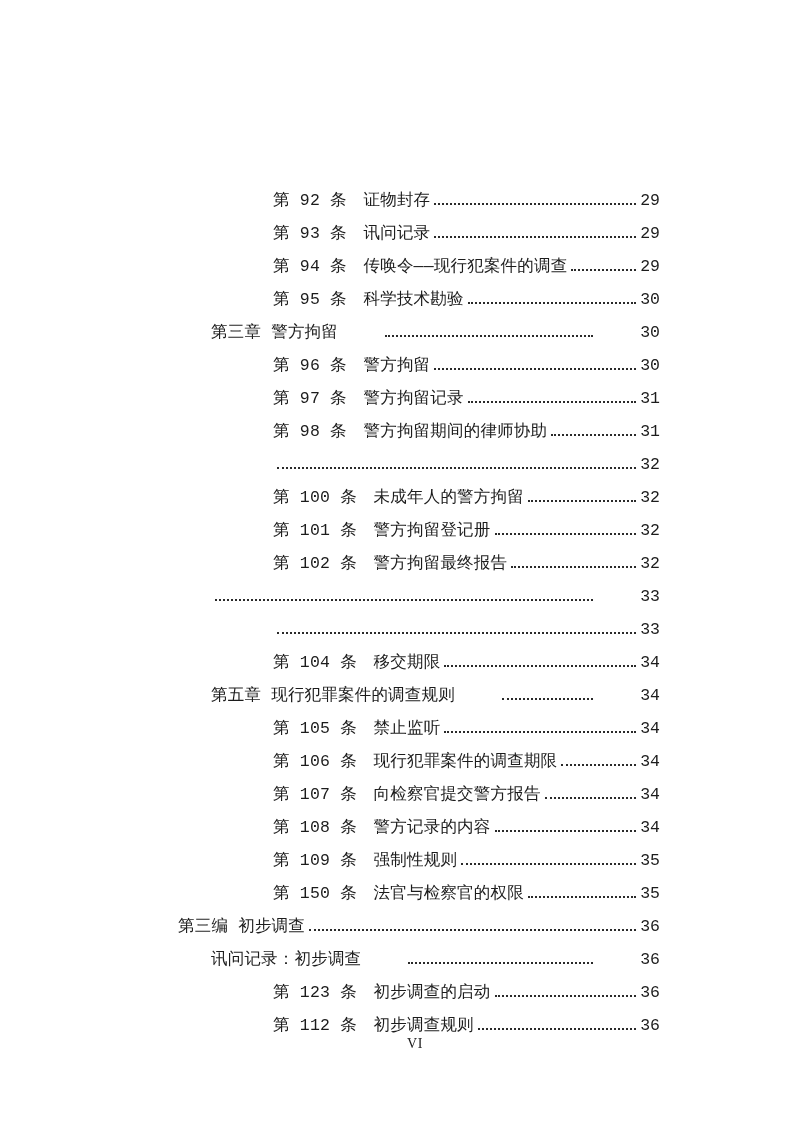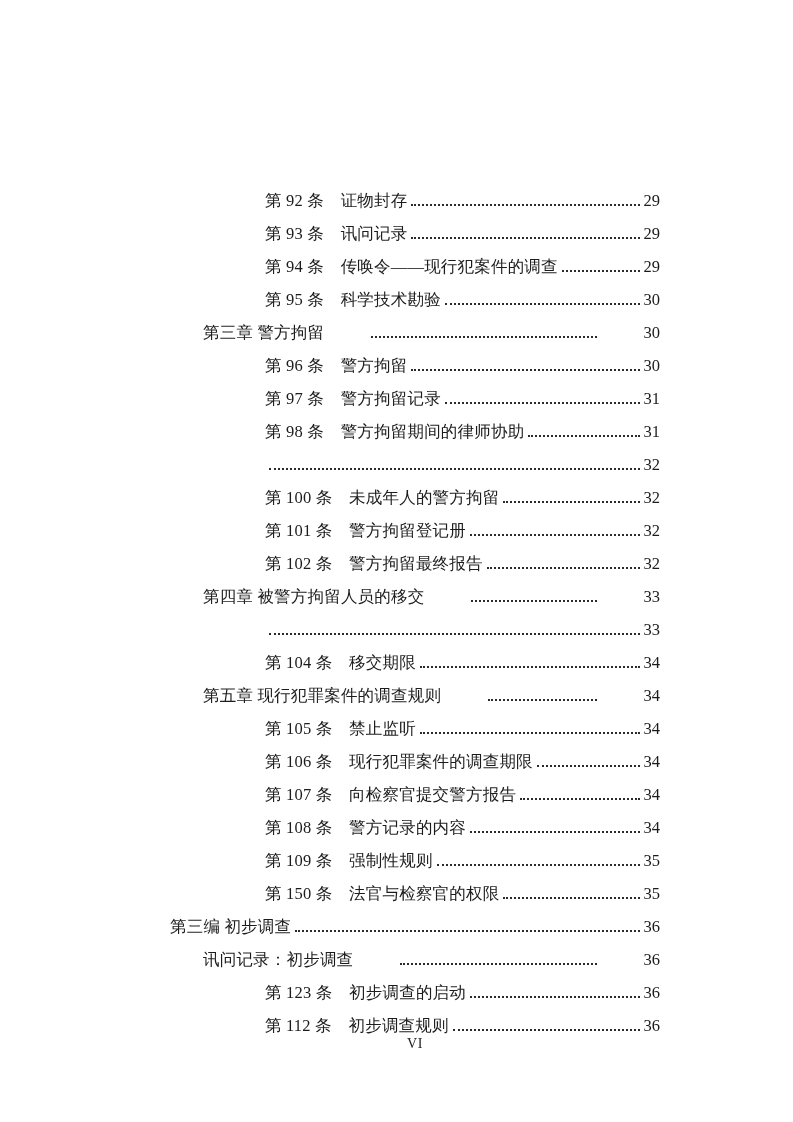--- a/index.html
+++ b/index.html
@@ -11,23 +11,24 @@
     position: relative;
     width: 793px;
     height: 1122px;
     background: #ffffff;
     overflow: hidden;
     font-family: "Liberation Serif", "DejaVu Serif", serif;
     color: #1c1c1c;
   }
   .toc {
     position: absolute;
-    left: 170px;
+    left: 178px;
     right: 133px;
     top: 140px;
+    font-family: Liberation Mono, monospace;
   }
   .row {
     display: flex;
     align-items: baseline;
     height: 33px;
     line-height: 33px;
     font-size: 16.5px;
     white-space: pre;
   }
   .row.part    { padding-left: 0; }
@@ -130,21 +131,20 @@
     <span class="pagenum">32</span>
   </div>
 
   <div class="row article">
     <span class="label">第 102 条　警方拘留最终报告</span>
     <span class="leader"></span>
     <span class="pagenum">32</span>
   </div>
 
   <div class="row chapter">
-    <span class="label">第四章 被警方拘留人员的移交</span>
     <span class="leader"></span>
     <span class="pagenum">33</span>
   </div>
 
   <div class="row article">
     <span class="leader"></span>
     <span class="pagenum">33</span>
   </div>
 
   <div class="row article">

